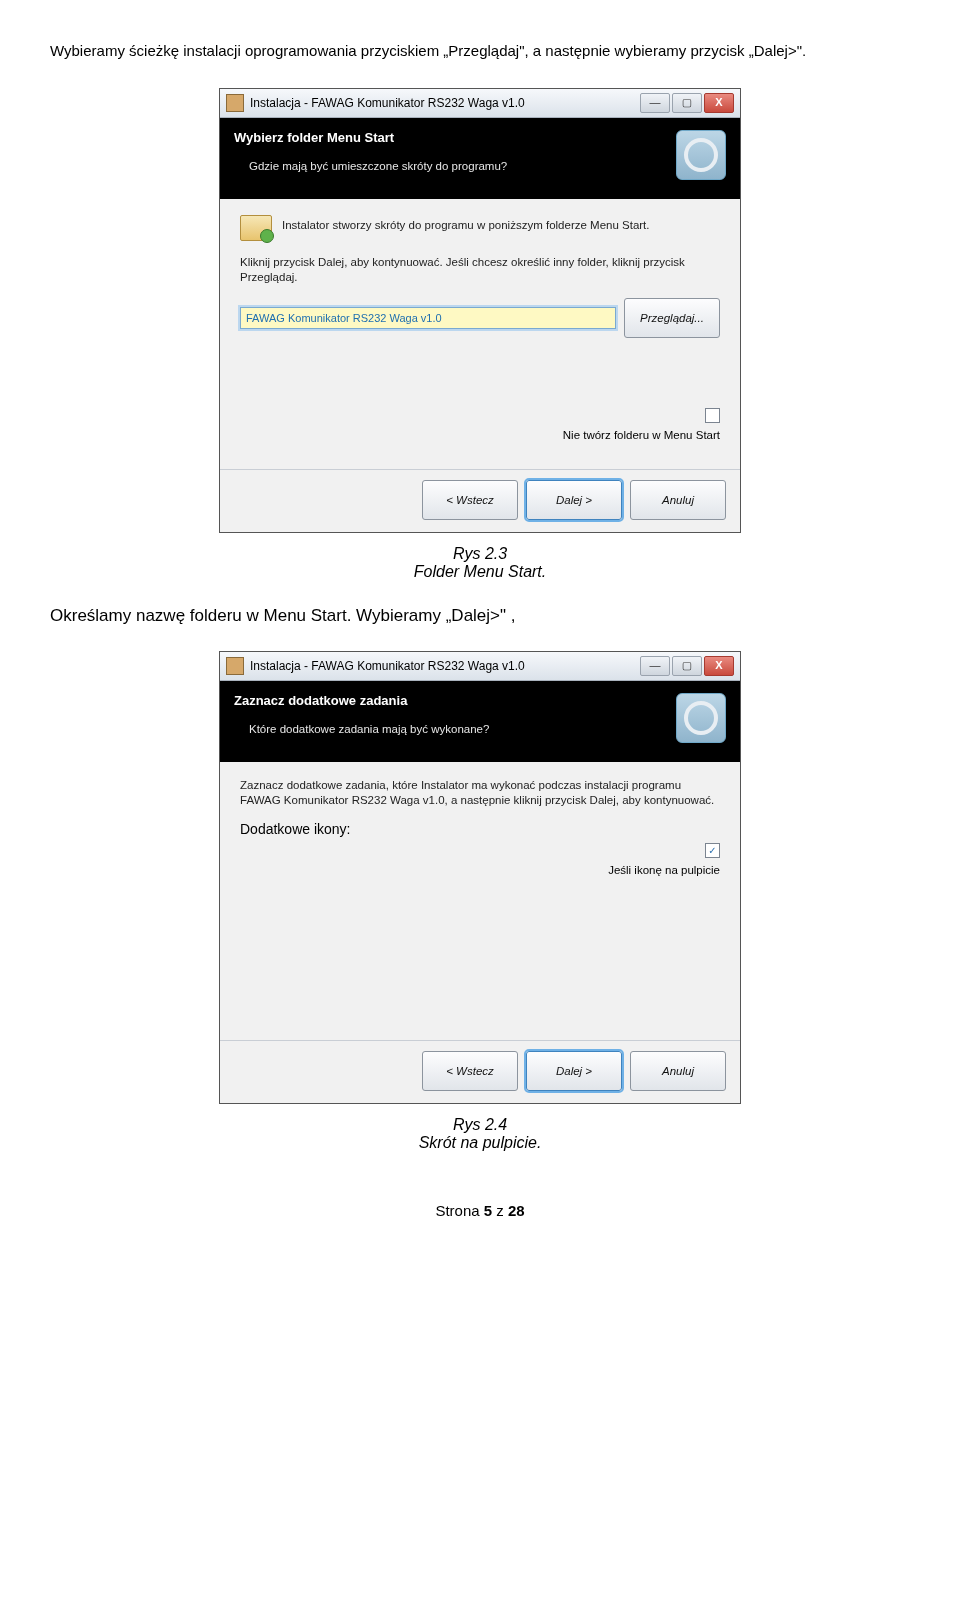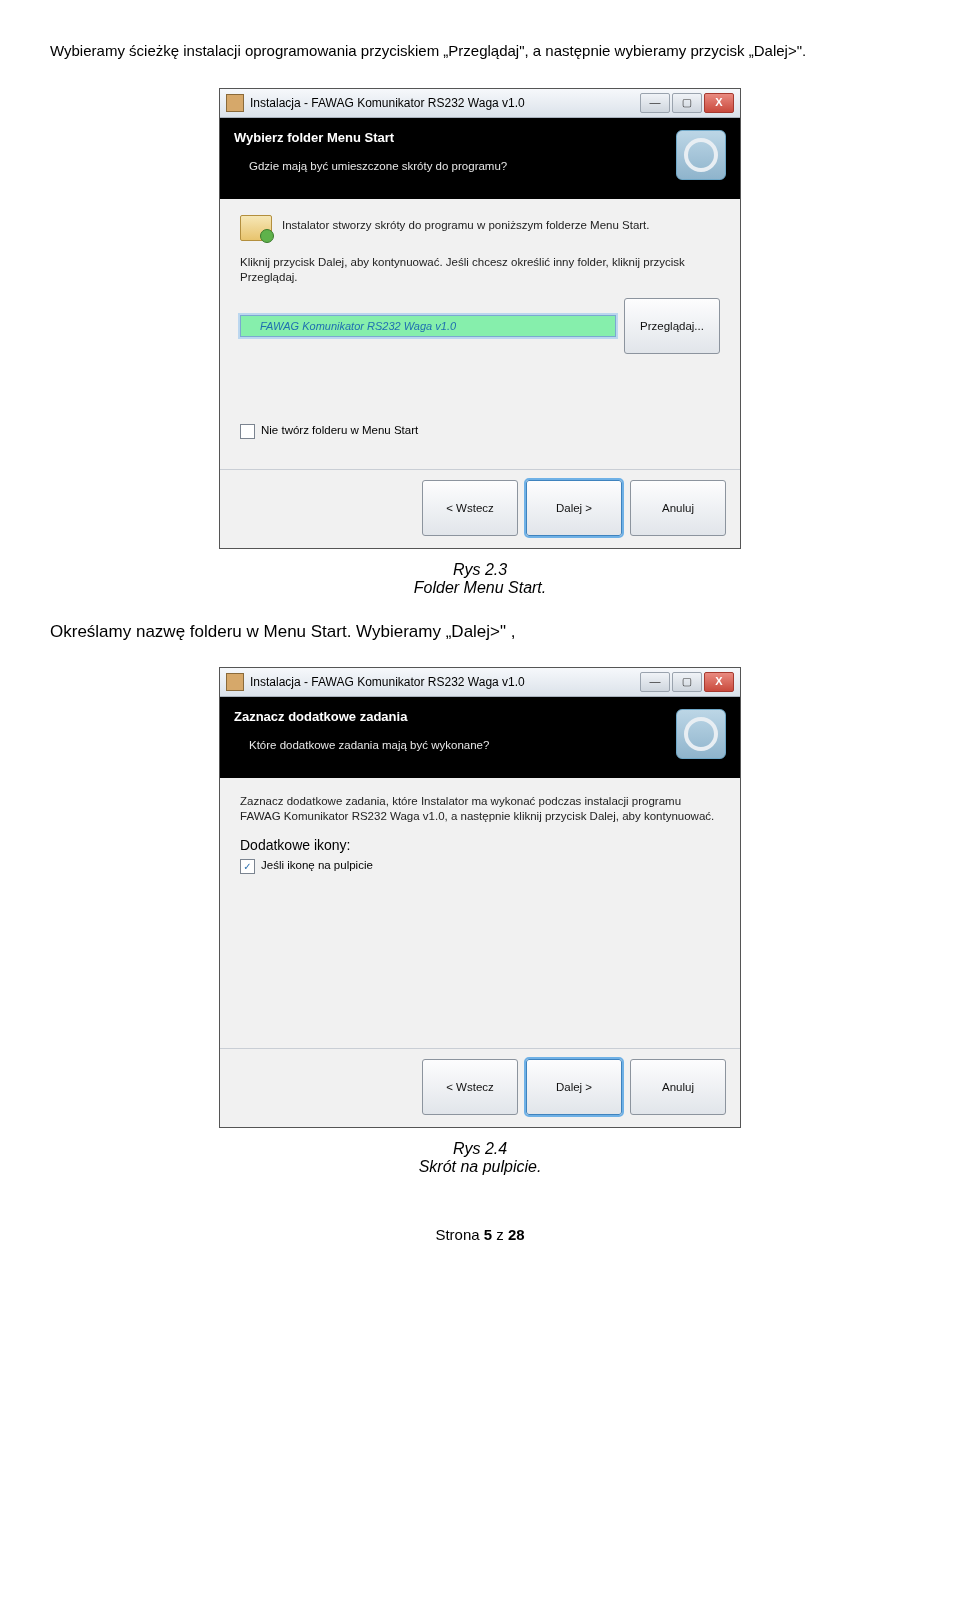--- a/index.html
+++ b/index.html
@@ -163,52 +163,53 @@
   .path-row {
     display: flex;
     gap: 8px;
     align-items: center;
     margin-bottom: 10px;
   }
   .path-input {
     flex: 1;
     height: 20px;
     border: 1px solid #7aa9d0;
-    background: #86efac;
+    background: #fef9c3;
     color: #1f6fb0;
     font-size: 11px;
-    padding: 0 19px;
+    padding: 0 5px;
     display: flex;
     align-items: center;
     outline: 2px solid #bcd7ef;
-    font-style: italic;
   }
   .btn {
     height: 22px;
     min-width: 78px;
-    padding: 16px 8px;
+    padding: 8px 8px;
     border: 1px solid #8c949e;
     background: linear-gradient(#fdfdfe,#e1e5ea);
     border-radius: 3px;
     font-size: 11.5px;
     display: inline-flex;
     align-items: center;
     justify-content: center;
     color: #111;
+    font-style: italic;
   }
   .btn.primary {
     outline: 2px solid #6fb1e6;
     border-color: #3f83be;
   }
   .chk-row {
     display: flex;
-    align-items: flex-start;
+    align-items: flex-end;
     gap: 6px;
     margin-top: 70px;
     font-size: 11.5px;
+    flex-direction: column;
   }
   .chk {
     width: 13px;
     height: 13px;
     border: 1px solid #7b8490;
     background: #fff;
     display: inline-flex;
     align-items: center;
     justify-content: center;
     font-size: 10px;

